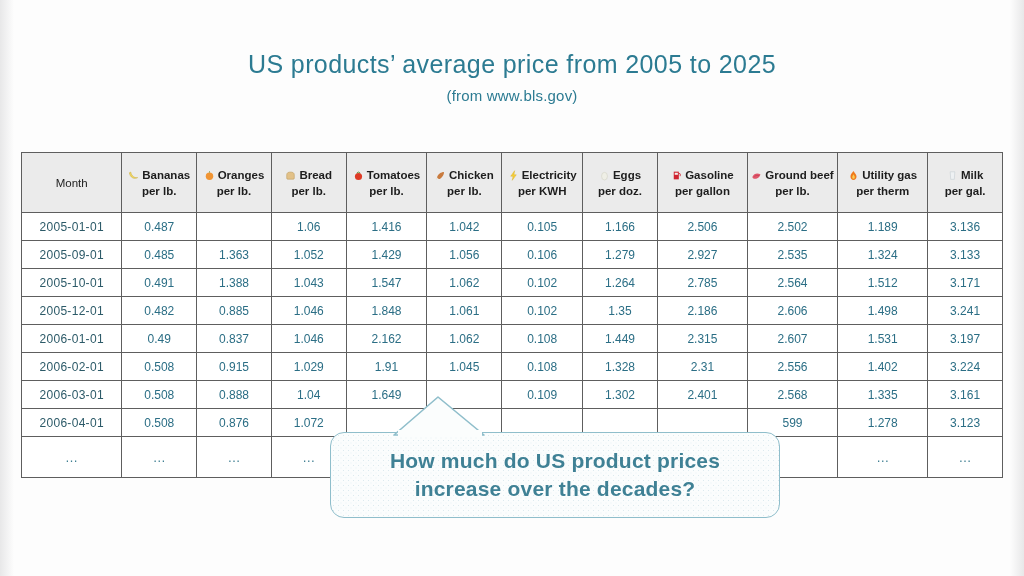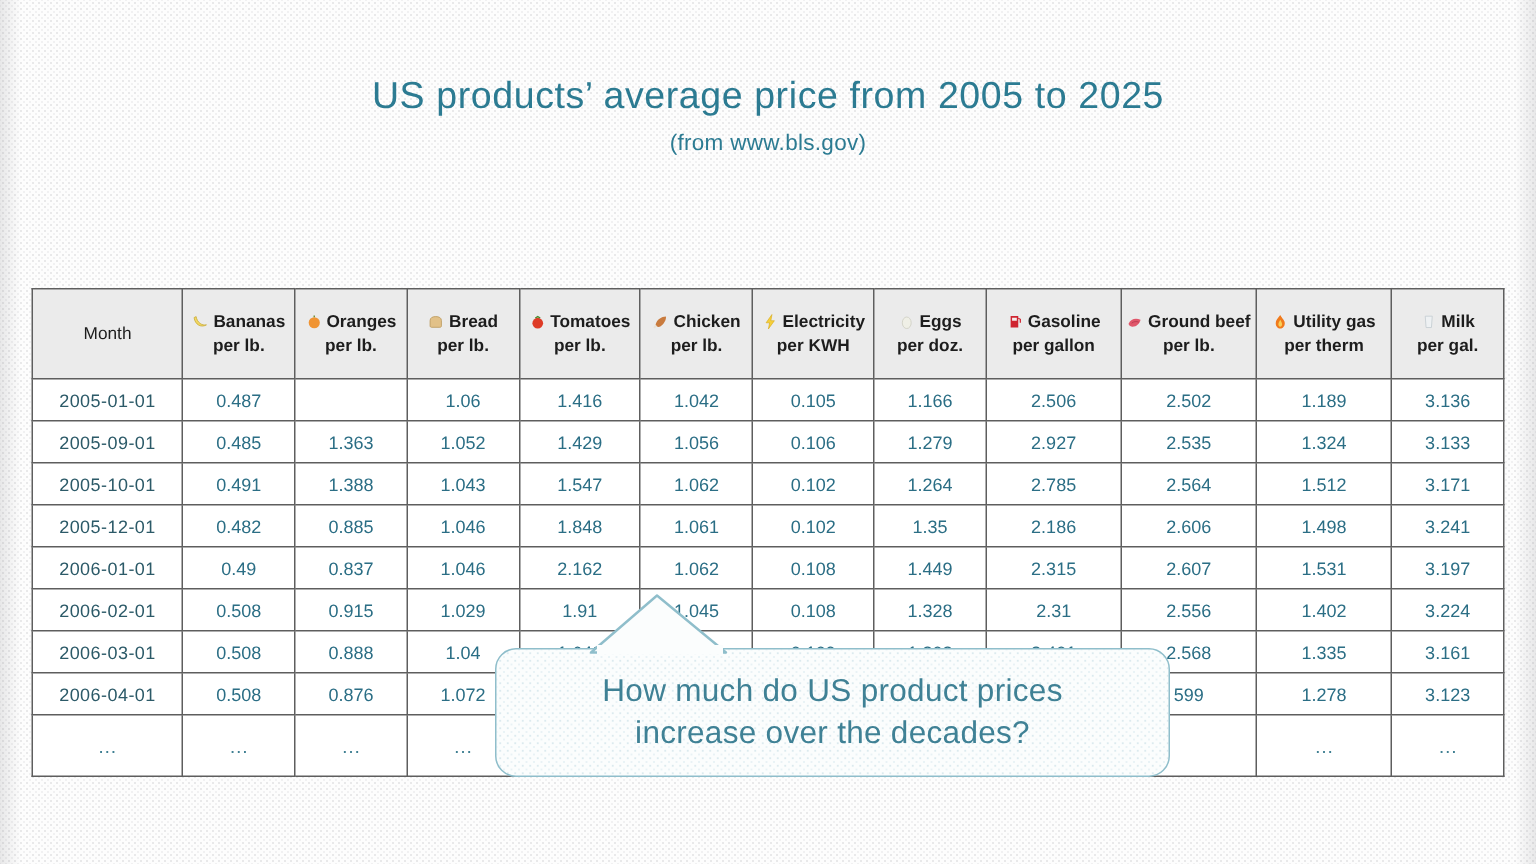--- a/index.html
+++ b/index.html
@@ -49,21 +49,20 @@
     letter-spacing: 0.2px;
     line-height: 32px;
     color: #2c7b92;
   }
 
   .table-wrap {
     position: absolute;
     left: 21px;
     top: 152px;
     width: 982px;
-    margin-top: 40px;
   }
   table.price-table {
     border-collapse: collapse;
     width: 982px;
     table-layout: fixed;
     background: #ffffff;
   }
   table.price-table th,
   table.price-table td {
     border: 1px solid #5e5e5e;
@@ -135,20 +134,21 @@
     align-items: center;
     justify-content: center;
     z-index: 5;
   }
   .bubble-text {
     text-align: center;
     color: #3f8195;
     font-size: 21px;
     line-height: 28px;
     letter-spacing: 0.2px;
+    font-weight: bold;
   }
   
   .bubble-tail {
     position: absolute;
     left: 392px;
     top: 394px;
     width: 96px;
     height: 42px;
     z-index: 6;
   }

